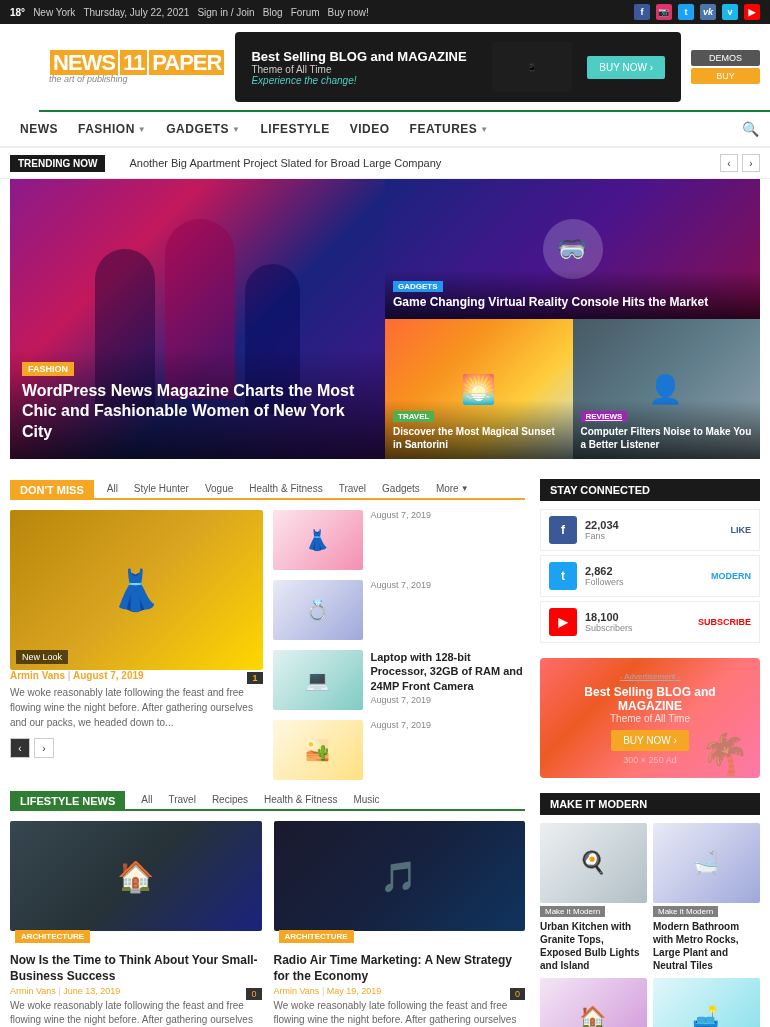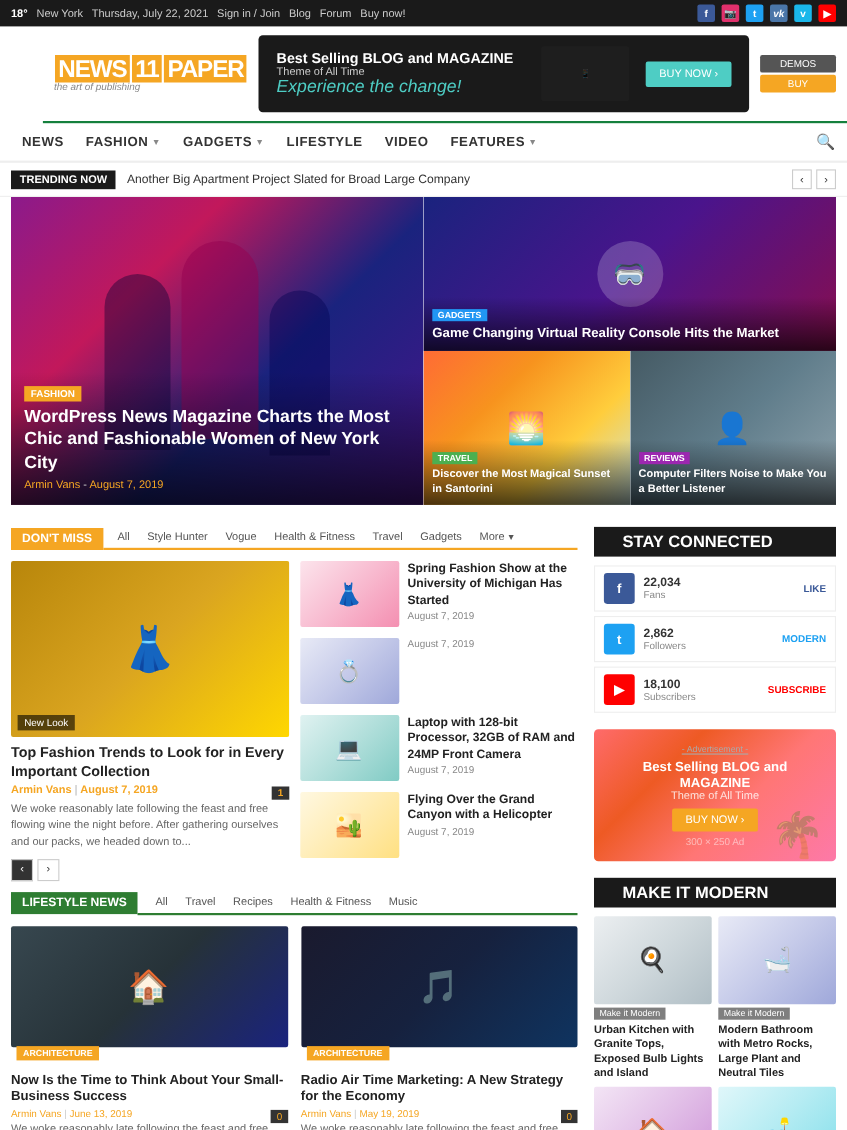--- a/index.html
+++ b/index.html
@@ -21,35 +21,35 @@
     
     .header { display: flex; align-items: center; padding: 8px 10px; border-bottom: 2px solid #15803d; gap: 10px; margin-left: 39px; }
     .logo { display: flex; flex-direction: column; align-items: flex-start; min-width: 160px; }
     .logo-text { font-size: 22px; font-weight: 900; color: #222; letter-spacing: -1px; }
     .logo-text span { background: #f5a623; color: #fff; padding: 0 3px; margin: 0 1px; }
     .logo-sub { font-size: 9px; color: #888; font-style: italic; margin-top: -2px; }
     .header-banner { flex: 1; background: #1a1a1a; border-radius: 4px; height: 70px; display: flex; align-items: center; justify-content: space-between; padding: 8px 16px; overflow: hidden; }
     .banner-text { color: #fff; }
     .banner-title { font-size: 13px; font-weight: bold; }
     .banner-subtitle { font-size: 10px; color: #ccc; }
-    .banner-tag { color: #4ecdc4; font-style: italic; font-size: 16px; }
+    .banner-tag { color: #4ecdc4; font-style: italic; font-size: 10px; }
     .banner-btn { background: #4ecdc4; color: #fff; border: none; padding: 6px 12px; font-size: 10px; cursor: pointer; border-radius: 2px; white-space: nowrap; }
     .header-right { display: flex; flex-direction: column; gap: 2px; min-width: 55px; }
     .demo-btn { background: #555; color: #fff; font-size: 9px; padding: 3px 18px; text-align: center; cursor: pointer; border-radius: 2px; }
     .buy-btn { background: #f5a623; color: #fff; font-size: 9px; padding: 3px 6px; text-align: center; cursor: pointer; border-radius: 2px; }
 
     
     .nav { display: flex; align-items: center; padding: 0 10px; border-bottom: 2px solid #eee; }
     .nav-item { padding: 10px 10px; font-size: 12px; font-weight: bold; color: #333; cursor: pointer; text-transform: uppercase; letter-spacing: 0.5px; display: flex; align-items: center; gap: 3px; }
     .nav-item.active { color: #333; }
     .nav-arrow { font-size: 8px; color: #888; }
     .nav-search { margin-left: auto; cursor: pointer; font-size: 14px; }
 
     
-    .trending { display: flex; align-items: center; padding: 6px 10px; border-bottom: 1px solid #eee; gap: 10px; }
+    .trending { display: flex; align-items: center; padding: 6px 10px; border-bottom: 1px solid #eee; gap: 24px; }
     .trending-label { background: #1a1a1a; color: #fff; font-size: 10px; font-weight: bold; padding: 3px 8px; white-space: nowrap; }
     .trending-text { font-size: 11px; color: #333; flex: 1; }
     .trending-nav { display: flex; gap: 4px; }
     .trending-btn { width: 18px; height: 18px; border: 1px solid #ccc; display: flex; align-items: center; justify-content: center; font-size: 10px; cursor: pointer; }
 
     
     .hero { display: grid; grid-template-columns: 1fr 1fr; gap: 0; margin: 0 10px 10px; }
     .hero-main { position: relative; height: 280px; overflow: hidden; }
     .hero-main-img { width: 100%; height: 100%; background: linear-gradient(135deg, #8b1a8b 0%, #c2185b 30%, #1a237e 60%, #4a148c 100%); display: flex; align-items: flex-end; }
     .hero-main-overlay { position: absolute; bottom: 0; left: 0; right: 0; padding: 12px; background: linear-gradient(transparent, rgba(0,0,0,0.7)); }
@@ -63,21 +63,21 @@
     .hero-top { position: relative; height: 140px; overflow: hidden; }
     .hero-top-img { width: 100%; height: 100%; background: linear-gradient(135deg, #1a237e 0%, #283593 50%, #37474f 100%); }
     .hero-bottom { display: grid; grid-template-columns: 1fr 1fr; height: 140px; }
     .hero-sub { position: relative; overflow: hidden; }
     .hero-sub-img1 { width: 100%; height: 100%; background: linear-gradient(135deg, #e65100 0%, #ff6f00 40%, #4e342e 100%); }
     .hero-sub-img2 { width: 100%; height: 100%; background: linear-gradient(135deg, #37474f 0%, #546e7a 50%, #78909c 100%); }
     .hero-overlay { position: absolute; bottom: 0; left: 0; right: 0; padding: 8px; background: linear-gradient(transparent, rgba(0,0,0,0.7)); }
     .hero-cat-small { display: inline-block; font-size: 8px; font-weight: bold; color: #fff; padding: 1px 5px; margin-bottom: 3px; text-transform: uppercase; }
     .cat-gadgets { background: #2196f3; }
     .cat-travel { background: #4caf50; }
-    .cat-reviews { background: #9c27b0; }
+    .cat-reviews { background: #9c27b0; text-decoration: underline; }
     .hero-title-small { color: #fff; font-size: 12px; font-weight: bold; line-height: 1.3; }
     .hero-title-xs { color: #fff; font-size: 10px; font-weight: bold; line-height: 1.3; }
 
     
     .main-content { display: grid; grid-template-columns: 1fr 220px; gap: 15px; padding: 10px; }
 
     
     .section-header { display: flex; align-items: center; gap: 0; margin-bottom: 10px; }
     .section-title { background: #f5a623; color: #fff; font-size: 11px; font-weight: bold; padding: 4px 10px; text-transform: uppercase; }
     .section-tabs { display: flex; gap: 0; border-bottom: 2px solid #f5a623; flex: 1; padding-left: 5px; }
@@ -103,21 +103,21 @@
     .small-img-1 { background: linear-gradient(135deg, #fce4ec 0%, #f8bbd0 50%, #f48fb1 100%); }
     .small-img-2 { background: linear-gradient(135deg, #e8eaf6 0%, #c5cae9 50%, #9fa8da 100%); }
     .small-img-3 { background: linear-gradient(135deg, #e0f2f1 0%, #b2dfdb 50%, #80cbc4 100%); }
     .small-img-4 { background: linear-gradient(135deg, #fff8e1 0%, #ffecb3 50%, #ffe082 100%); }
     .small-title { font-size: 11px; font-weight: bold; color: #222; line-height: 1.3; margin-bottom: 2px; }
     .small-date { font-size: 9px; color: #888; }
 
     
     .sidebar {}
     .stay-connected { margin-bottom: 15px; }
-    .sidebar-title { background: #1a1a1a; color: #fff; font-size: 15px; font-weight: bold; padding: 5px 26px; text-transform: uppercase; margin-bottom: 8px; }
+    .sidebar-title { background: #1a1a1a; color: #fff; font-size: 11px; font-weight: bold; padding: 5px 10px; text-transform: uppercase; margin-bottom: 8px; }
     .social-row { display: flex; align-items: center; padding: 6px 8px; border: 1px solid #eee; margin-bottom: 4px; gap: 8px; }
     .social-platform-icon { width: 28px; height: 28px; border-radius: 3px; display: flex; align-items: center; justify-content: center; color: #fff; font-size: 12px; font-weight: bold; flex-shrink: 0; }
     .sp-fb { background: #3b5998; }
     .sp-tw { background: #1da1f2; }
     .sp-yt { background: #ff0000; }
     .social-info { flex: 1; }
     .social-count { font-size: 11px; font-weight: bold; color: #333; }
     .social-label { font-size: 9px; color: #888; }
     .social-action { font-size: 9px; font-weight: bold; cursor: pointer; }
     .sa-like { color: #3b5998; }
@@ -244,23 +244,20 @@
 
       <div style="width:100%;height:100%;display:flex;align-items:flex-end;justify-content:center;gap:10px;padding-bottom:60px">
         <div style="width:60px;height:160px;background:rgba(0,0,50,0.4);border-radius:30px 30px 0 0;margin-bottom:-10px"></div>
         <div style="width:70px;height:180px;background:rgba(150,0,80,0.5);border-radius:35px 35px 0 0"></div>
         <div style="width:55px;height:150px;background:rgba(0,0,80,0.4);border-radius:28px 28px 0 0;margin-bottom:-15px"></div>
       </div>
     </div>
     <div class="hero-main-overlay">
       <div class="hero-cat">FASHION</div>
       <div class="hero-title">WordPress News Magazine Charts the Most Chic and Fashionable Women of New York City</div>
-      <div class="hero-meta">
-        <span>Armin Vans</span> - <span>August 7, 2019</span>
-      </div>
     </div>
   </div>
 
   <div class="hero-right">
 
     <div class="hero-top">
       <div class="hero-top-img" style="width:100%;height:100%;background:linear-gradient(135deg,#1a237e,#4a148c,#880e4f);display:flex;align-items:center;justify-content:center">
         <div style="width:60px;height:60px;background:rgba(255,255,255,0.2);border-radius:50%;display:flex;align-items:center;justify-content:center;font-size:24px">🥽</div>
       </div>
       <div class="hero-overlay">
@@ -314,59 +311,56 @@
 
       <div class="dont-miss-grid">
 
         <div class="featured-article">
           <div class="featured-img">
             <div style="width:100%;height:100%;background:linear-gradient(135deg,#b8860b,#daa520,#ffd700);display:flex;align-items:center;justify-content:center">
               <div style="font-size:40px">👗</div>
             </div>
             <span class="img-badge">New Look</span>
           </div>
-          <div class="article-title">Top Fashion Trends to Look for in Every Important Collection</div>
           <div class="article-meta">
             <span>Armin Vans</span>
             <span style="color:#ccc"> | </span>
             <span>August 7, 2019</span>
             <span class="comment-badge">1</span>
           </div>
           <div class="article-excerpt">We woke reasonably late following the feast and free flowing wine the night before. After gathering ourselves and our packs, we headed down to...</div>
           <div class="page-nav">
             <div class="page-btn active">‹</div>
             <div class="page-btn">›</div>
           </div>
         </div>
 
         <div class="articles-list">
           <div class="small-article">
             <div class="small-img small-img-1" style="height:60px;display:flex;align-items:center;justify-content:center;font-size:20px">👗</div>
             <div>
-              <div class="small-title">Spring Fashion Show at the University of Michigan Has Started</div>
               <div class="small-date">August 7, 2019</div>
             </div>
           </div>
           <div class="small-article">
             <div class="small-img small-img-2" style="height:60px;display:flex;align-items:center;justify-content:center;font-size:20px">💍</div>
             <div>
               <div class="small-date">August 7, 2019</div>
             </div>
           </div>
           <div class="small-article">
             <div class="small-img small-img-3" style="height:60px;display:flex;align-items:center;justify-content:center;font-size:20px">💻</div>
             <div>
               <div class="small-title">Laptop with 128-bit Processor, 32GB of RAM and 24MP Front Camera</div>
               <div class="small-date">August 7, 2019</div>
             </div>
           </div>
           <div class="small-article">
             <div class="small-img small-img-4" style="height:60px;display:flex;align-items:center;justify-content:center;font-size:20px">🏜️</div>
             <div>
-              <div class="small-title">Flying Over the Grand Canyon with a Helicopter</div>
               <div class="small-date">August 7, 2019</div>
             </div>
           </div>
         </div>
       </div>
     </div>
 
     <div class="lifestyle-section">
       <div class="lifestyle-header">
         <span class="lifestyle-title">LIFESTYLE NEWS</span>

